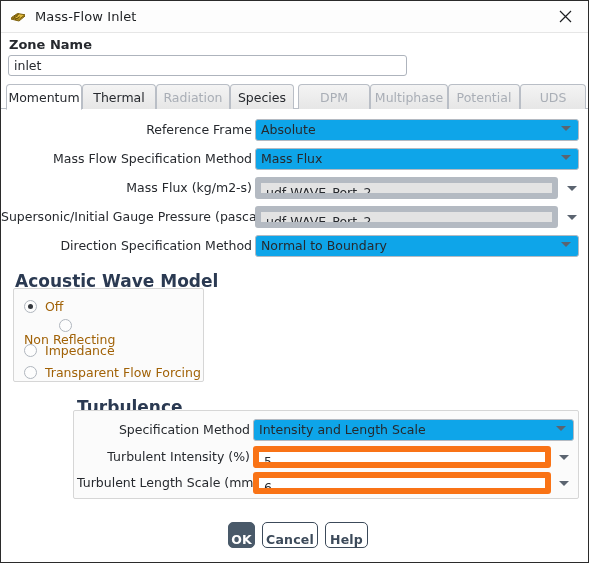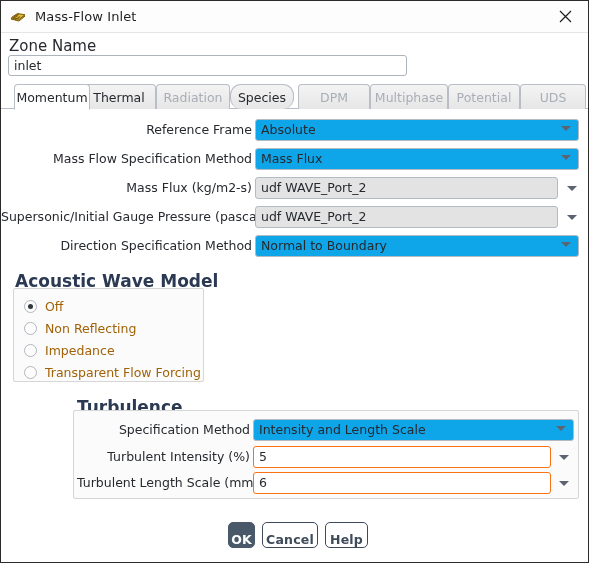--- a/index.html
+++ b/index.html
@@ -57,22 +57,23 @@
     align-items: center;
     justify-content: center;
   }
   .close-btn svg { display:block; }
 
   
   .zone-label {
     position: absolute;
     left: 8px;
     top: 36px;
-    font-size: 15px;
-    color: #26292e;
+    font-size: 13px;
+    color: #26292e;
+    font-weight: bold;
   }
   .zone-input {
     position: absolute;
     left: 7px;
     top: 54px;
     width: 399px;
     height: 21px;
     border: 1px solid #aeb4bd;
     border-radius: 3px;
     background: #ffffff;
@@ -152,21 +153,21 @@
   }
   .combo .arrow {
     position: absolute;
     right: 7px;
     top: 9px;
   }
   .txtfield {
     position: absolute;
     box-sizing: border-box;
     height: 22px;
-    border: 1px solid #f97316;
+    border: 6px solid #f97316;
     border-radius: 3px;
     background: #ffffff;
     font-size: 12.5px;
     color: #26292e;
     line-height: 20px;
     padding: 0 5px;
     white-space: nowrap;
     overflow: hidden;
   }
   .txtfield.udf { background: #e3e3e3; border-color: #b4bac2; }
@@ -273,30 +274,30 @@
       </svg>
     </div>
   </div>
 
   <div class="zone-label">Zone Name</div>
   <input class="zone-input" type="text" value="inlet" style="">
 
   <div class="tabstrip">
     <div class="underline"></div>
     <div id="tabs-host">
-        <div class="tab active" style="left: 5px; width: 76px; margin-left: 8px;">
+        <div class="tab active" style="left: 5px; width: 76px;">
           <span>Momentum</span>
         </div>
         <div class="tab" style="left: 81px; width: 74px;">
           <span>Thermal</span>
         </div>
         <div class="tab disabled" style="left: 155px; width: 74px;">
           <span>Radiation</span>
         </div>
-        <div class="tab" style="left: 229px; width: 64px; border-radius: 11px;">
+        <div class="tab" style="left: 229px; width: 64px;">
           <span>Species</span>
         </div>
         <div class="tab disabled" style="left: 297px; width: 72px;">
           <span>DPM</span>
         </div>
         <div class="tab disabled" style="left: 369px; width: 78px;">
           <span>Multiphase</span>
         </div>
         <div class="tab disabled" style="left: 447px; width: 72px;">
           <span>Potential</span>
@@ -326,21 +327,21 @@
       <div class="combo" style="left: 254px; top: 234px; width: 324px;"><span>Normal to Boundary</span><span class="arrow"><span class="arrow-glyph"></span></span></div>
     </div>
 
   <div class="group-title" style="left:14px; top:270px;">Acoustic Wave Model</div>
   <div class="groupbox" style="left:12px; top:287px; width:191px; height:94px;">
     <div id="awm-host">
         <div class="radio-row" style="left: 10px; top: 8px;">
           <span class="radio checked"></span>
           <span>Off</span>
         </div>
-        <div class="radio-row" style="left: 10px; top: 30px;">
+        <div class="radio-row" style="left: 10px; top: 30px; flex-direction: column;">
           <span class="radio"></span>
           <span>Non Reflecting</span>
         </div>
         <div class="radio-row" style="left: 10px; top: 52px;">
           <span class="radio"></span>
           <span>Impedance</span>
         </div>
         <div class="radio-row" style="left: 10px; top: 74px;">
           <span class="radio"></span>
           <span>Transparent Flow Forcing</span>

